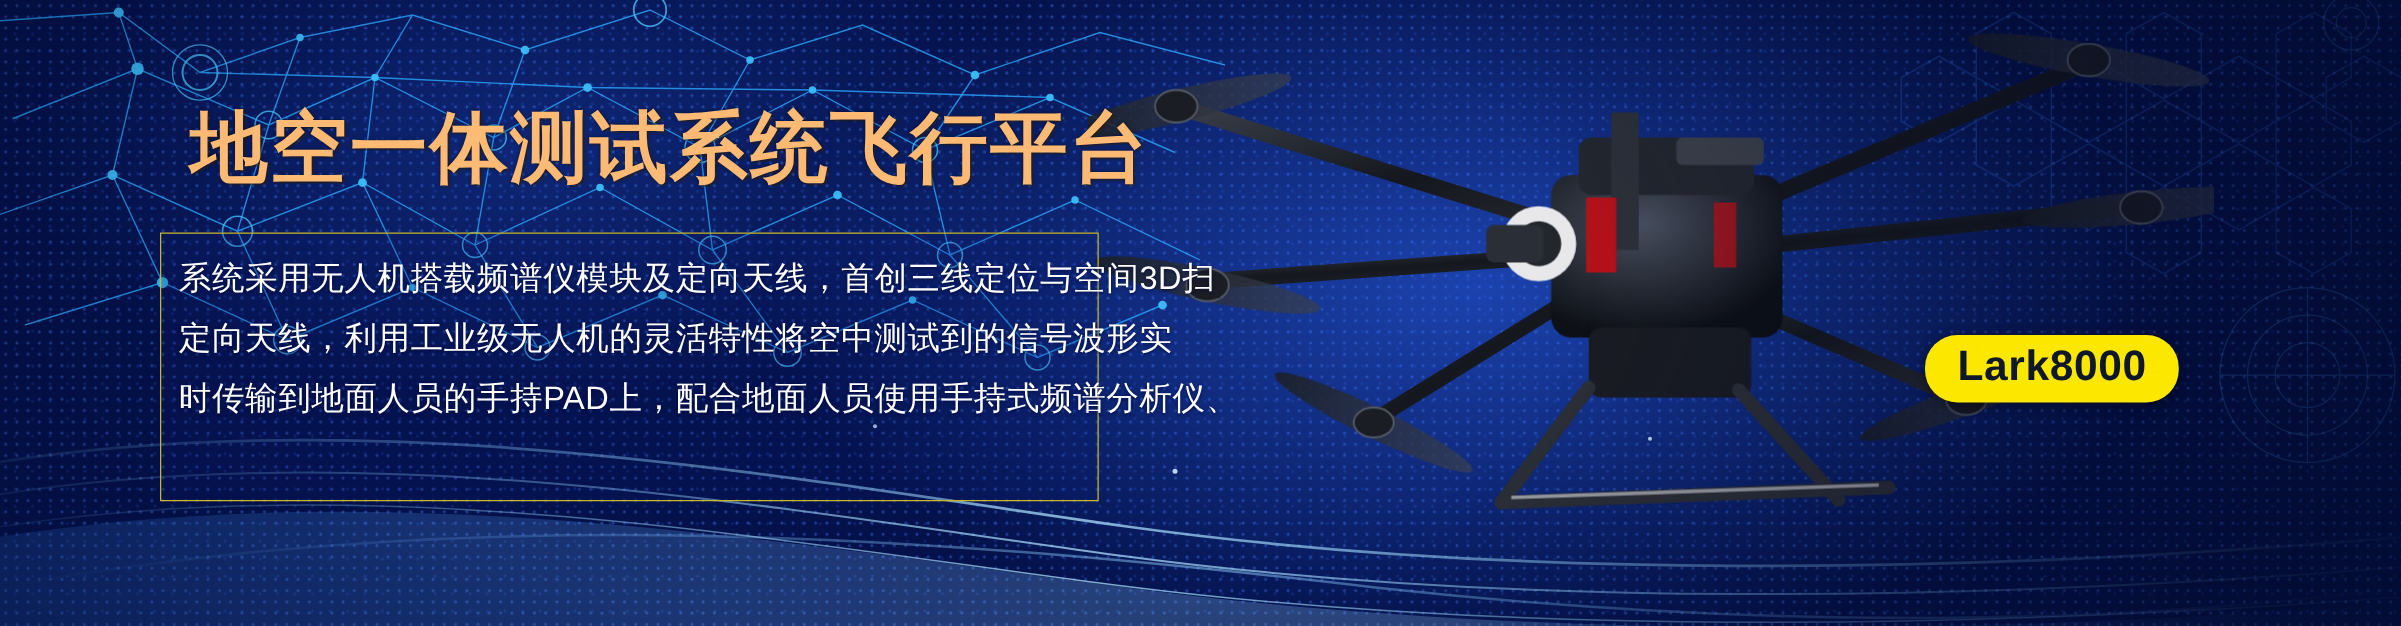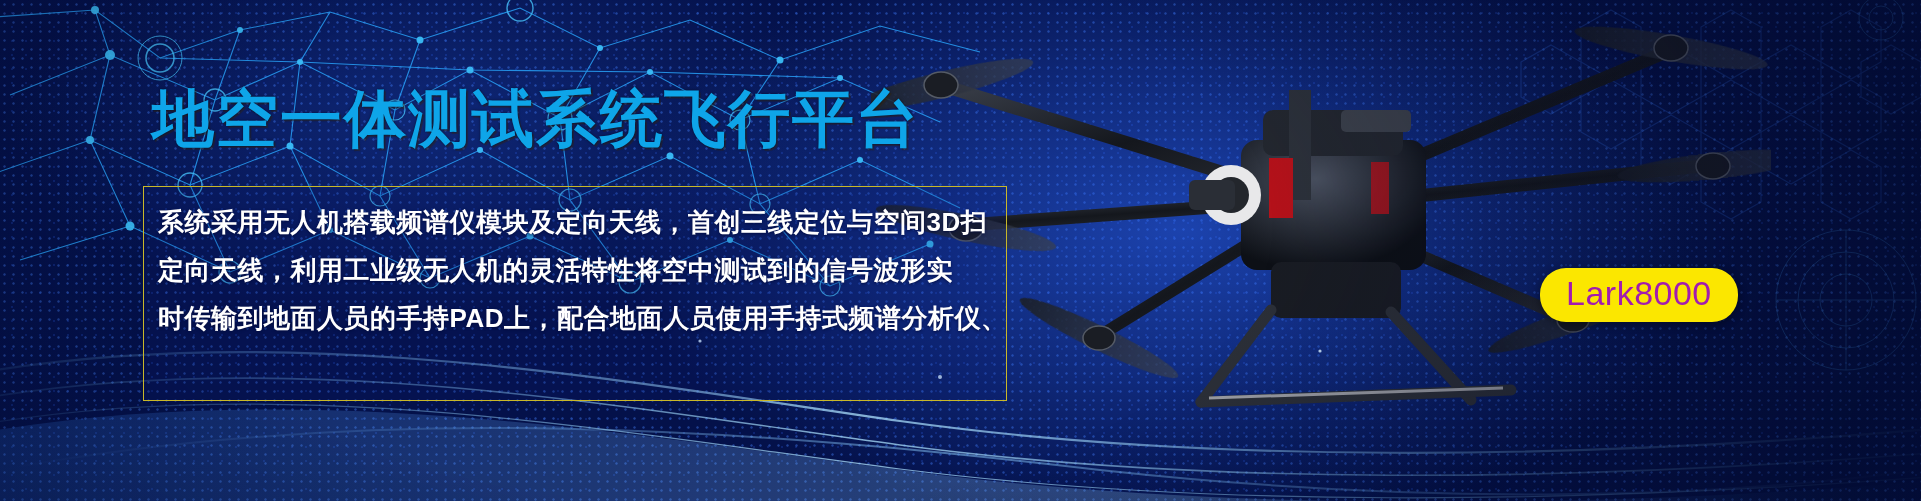--- a/index.html
+++ b/index.html
@@ -31,43 +31,42 @@
   .wavesvg{position:absolute;left:0;bottom:0;width:1921px;height:190px;}
   .glowsvg{position:absolute;left:0;top:0;width:1921px;height:501px;}
 
   
   .drone{position:absolute;right:150px;top:-10px;width:900px;height:430px;}
 
   
   .title{
     position:absolute;left:152px;top:88px;
     font-size:62px;line-height:1;font-weight:700;letter-spacing:2px;
-    color:#0ea5e9;
+    color:#fdba74;
     text-shadow:0 0 3px rgba(0,0,0,.55), 2px 2px 0 rgba(60,40,0,.35);
     white-space:nowrap;
   }
   
   .descbox{
-    position:absolute;left:143px;top:186px;width:864px;height:215px;
+    position:absolute;left:128px;top:186px;width:751px;height:215px;
     border:1.5px solid #c9b829;
     box-sizing:border-box;
     background:rgba(10,28,110,0.18);
-    font-weight:bold;
   }
   .descbox .line{
     color:#ffffff;font-size:26px;line-height:48px;
     padding:0 14px;white-space:nowrap;letter-spacing:.5px;
     text-shadow:0 1px 3px rgba(0,10,60,.9);
   }
   .descbox .inner{padding-top:11px;}
   
   .badge{
     position:absolute;left:1540px;top:268px;
-    background:#fbe700;color:#a21caf;
-    font-size:34px;font-weight:400;letter-spacing:.5px;
+    background:#fbe700;color:#0f172a;
+    font-size:34px;font-weight:700;letter-spacing:.5px;
     padding:6px 26px 9px;border-radius:26px;
     box-shadow:0 2px 10px rgba(0,0,0,.45);
     white-space:nowrap;
   }
 </style>
 </head>
 <body>
 
 <div id="banner">
 

